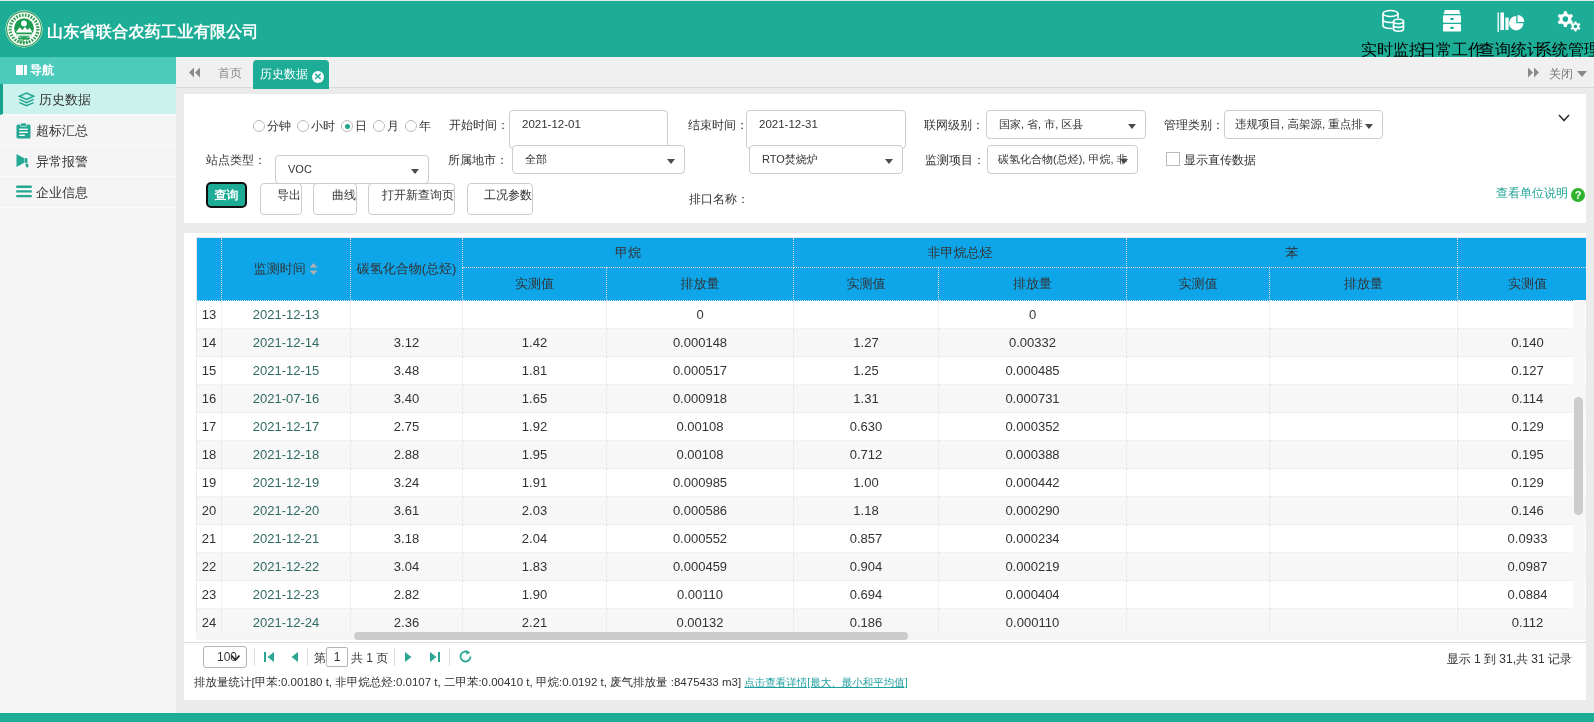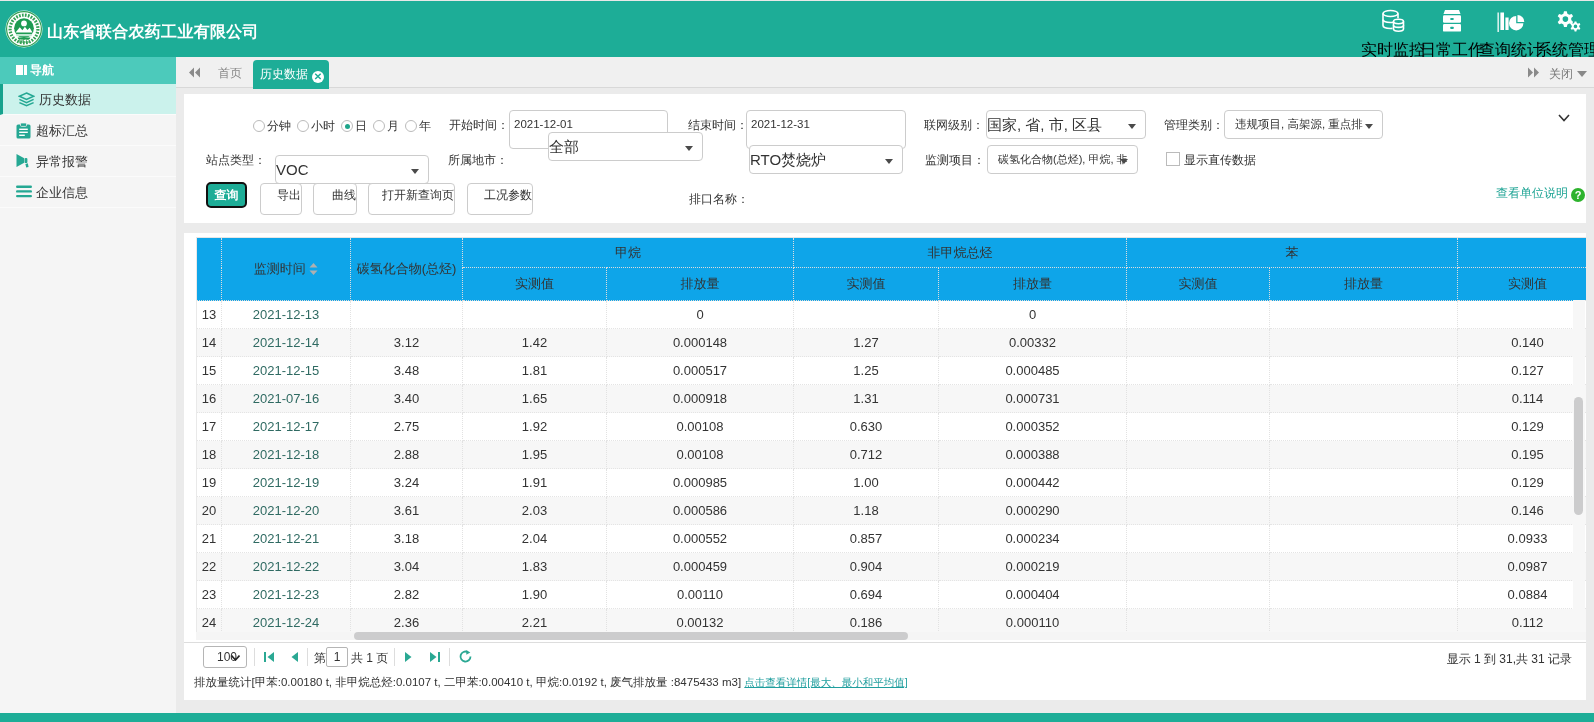--- a/index.html
+++ b/index.html
@@ -30,22 +30,22 @@
 #main { position:absolute; left:176px; top:57px; width:1418px; height:656px; background:#ebebeb; }
 #tabbar { position:absolute; left:0; top:0; width:1418px; height:31px; background:#f0f0f0; border-bottom:1px solid #d8d8d8; }
 #tab-home { position:absolute; left:42px; top:8px; font-size:12px; color:#888; }
 #tab-act { position:absolute; left:77px; top:3px; height:29px; background:#1dad97; border-radius:4px 4px 0 0; color:#fff; font-size:12px; line-height:28px; padding:0 5px 0 7px; }
 #tab-act .x { display:inline-block; width:12px; height:12px; background:#fff; border-radius:50%; color:#1dad97; font-size:10px; line-height:12px; text-align:center; font-weight:bold; margin-left:4px; vertical-align:-2px; }
 #closebtn { position:absolute; right:7px; top:9px; color:#777; font-size:12px; }
 
 
 #fpanel { position:absolute; left:8px; top:37px; width:1402px; height:129px; background:#fff; }
 .flabel { position:absolute; font-size:12px; color:#333; }
-.finput { position:absolute; height:39px; border:1px solid #ccc; border-radius:4px; background:#fff; font-size:11.5px; color:#333; line-height:27px; padding-left:4px; }
-.fsel { position:absolute; height:29px; border:1px solid #ccc; border-radius:4px; background:#fff; font-size:15px; color:#333; line-height:27px; overflow:hidden; white-space:nowrap; }
+.finput { position:absolute; height:39px; border:1px solid #ccc; border-radius:4px; background:#fff; font-size:11.5px; color:#333; line-height:27px; padding-left:12px; }
+.fsel { position:absolute; height:29px; border:1px solid #ccc; border-radius:4px; background:#fff; font-size:11px; color:#333; line-height:27px; padding-left:12px; overflow:hidden; white-space:nowrap; }
 .fsel .arr { position:absolute; right:9px; top:12.5px; width:0; height:0; border-left:4.5px solid transparent; border-right:4.5px solid transparent; border-top:5.5px solid #4a4a4a; }
 .radio { display:inline-block; width:12px; height:12px; border:1px solid #bbb; border-radius:50%; background:#fff; vertical-align:-2px; margin-right:2px; }
 .radio.on { border:1px solid #bbb; position:relative; }
 .radio.on:after { content:""; position:absolute; left:2.5px; top:2.5px; width:5px; height:5px; border-radius:50%; background:#1fa58b; }
 .rlab { font-size:12px; color:#333; margin-right:6px; }
 .btn { position:absolute; top:89px; height:32px; background:#fff; border:1px solid #ccc; border-radius:4px; font-size:12px; color:#333; text-align:right; line-height:22px; }
 #btn-q { position:absolute; top:88px; left:22px; width:41px; height:26px; background:#1dad97; border:2px solid #111; border-radius:5px; color:#fff; font-size:12px; font-weight:bold; text-align:center; line-height:22px; }
 #unitlink { position:absolute; right:1px; top:91px; font-size:12px; color:#1ba393; }
 #unitlink .q { display:inline-block; width:14px; height:14px; border-radius:50%; background:#2db32d; color:#fff; font-size:11px; font-weight:bold; text-align:center; line-height:14px; vertical-align:-2px; margin-left:3px; }
 #collapse { position:absolute; right:16px; top:20px; width:12px; height:8px; }
@@ -199,21 +199,21 @@
     <div class="fsel" style="left:802px; top:16px; width:160px;">国家, 省, 市, 区县<span class="arr"></span></div>
     <div class="flabel" style="left:980px; top:23px;">管理类别：</div>
     <div class="fsel" style="left:1040px; top:16px; width:159px; padding-right:20px; padding-left:10px; font-size:11.5px;">违规项目, 高架源, 重点排<span class="arr"></span></div>
     <svg id="collapse" viewBox="0 0 12 8">
           <path d="M1 1 L6 6.5 L11 1" fill="none" stroke="#333" stroke-width="1.6"></path>
         </svg>
 
     <div class="flabel" style="left:22px; top:58px;">站点类型：</div>
     <div class="fsel" style="left:91px; top:61px; width:154px;">VOC<span class="arr"></span></div>
     <div class="flabel" style="left:264px; top:58px;">所属地市：</div>
-    <div class="fsel" style="left:328px; top:38px; width:155px;margin-left:36px;">全部<span class="arr"></span></div>
+    <div class="fsel" style="left:328px; top:51px; width:173px;">全部<span class="arr"></span></div>
     <div class="flabel" style="left:505px; top:58px;margin-top:39px;">排口名称：</div>
     <div class="fsel" style="left:565px; top:51px; width:154px;">RTO焚烧炉<span class="arr"></span></div>
     <div class="flabel" style="left:741px; top:58px;">监测项目：</div>
     <div class="fsel" style="left:803px; top:51px; width:151px; padding-right:20px; padding-left:10px; font-size:11px;">碳氢化合物(总烃), 甲烷, 非<span class="arr"></span></div>
     <div class="ckbox" style="left:982px; top:58px;"></div>
     <div class="flabel" style="left:1000px; top:58px;">显示直传数据</div>
 
     <div id="btn-q">查询</div>
     <div class="btn" style="left:76px; width:42px;">导出</div>
     <div class="btn" style="left:129px; width:44px;">曲线</div>

